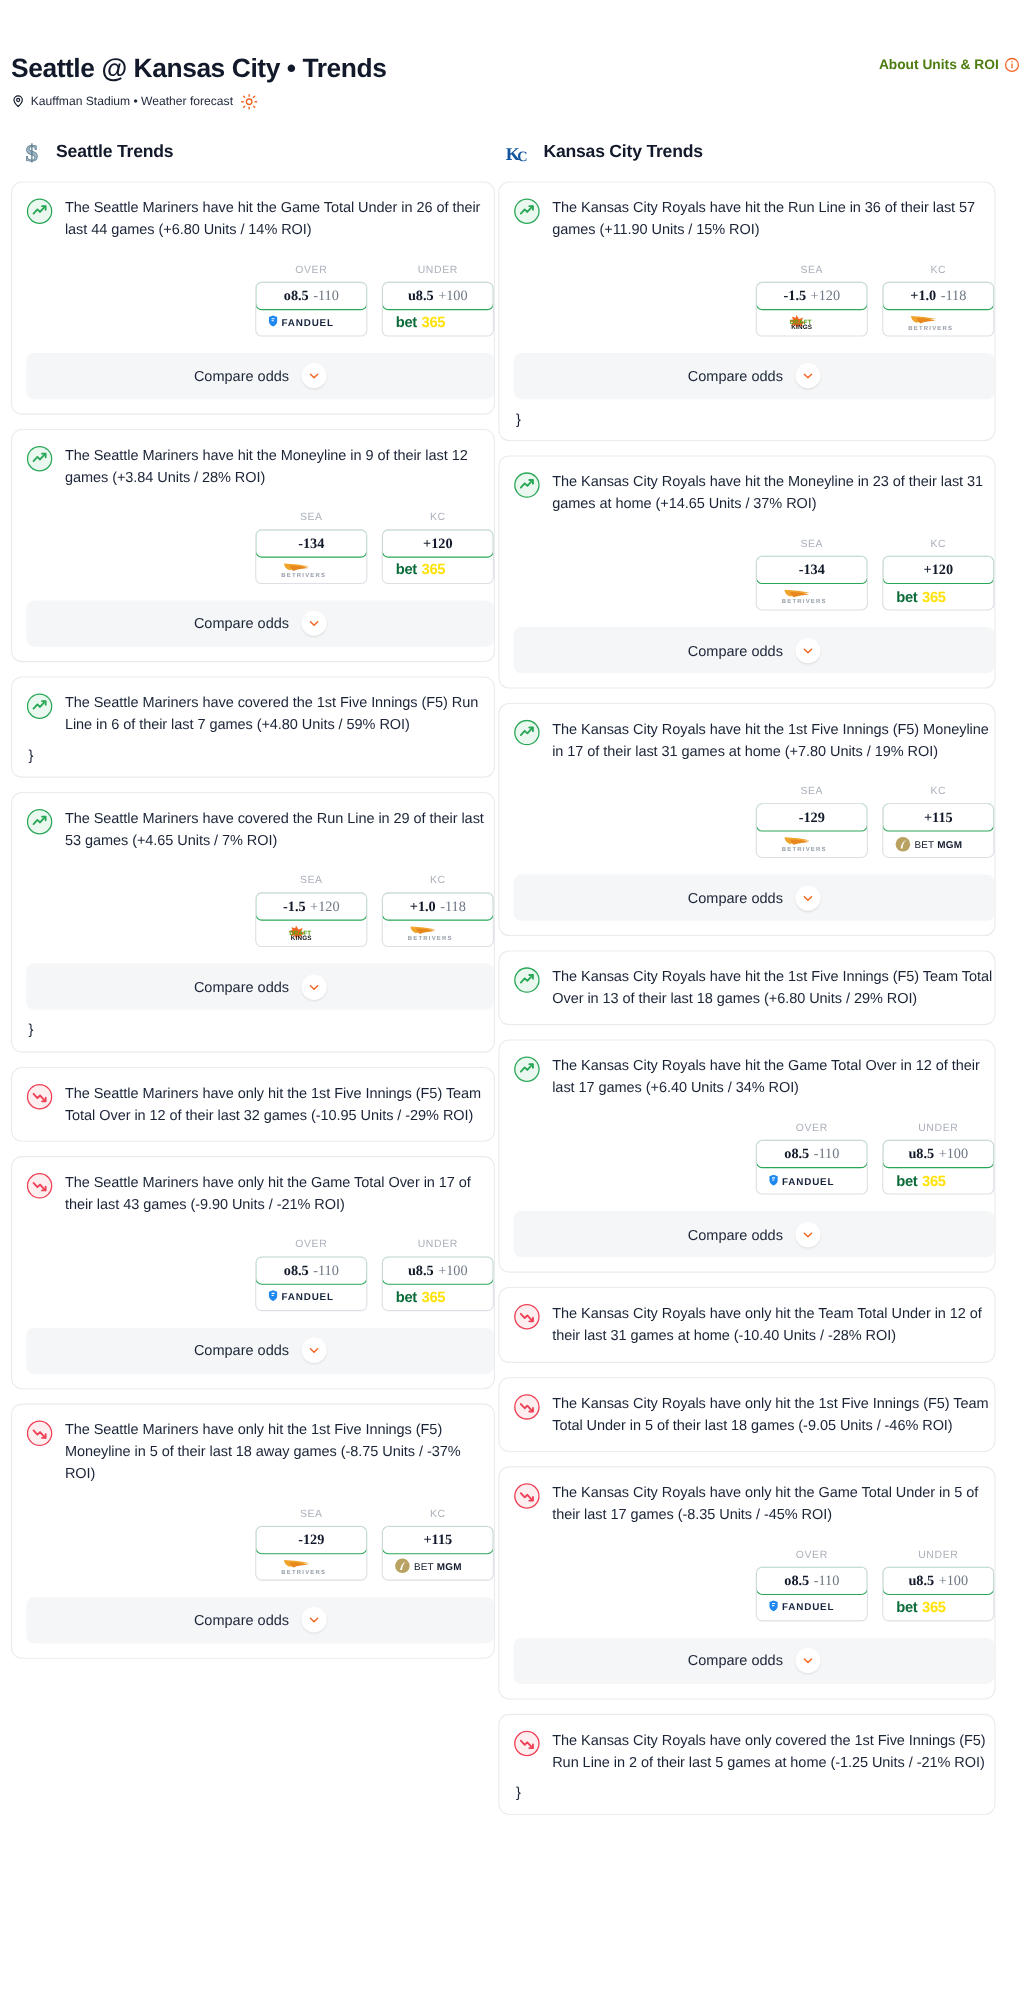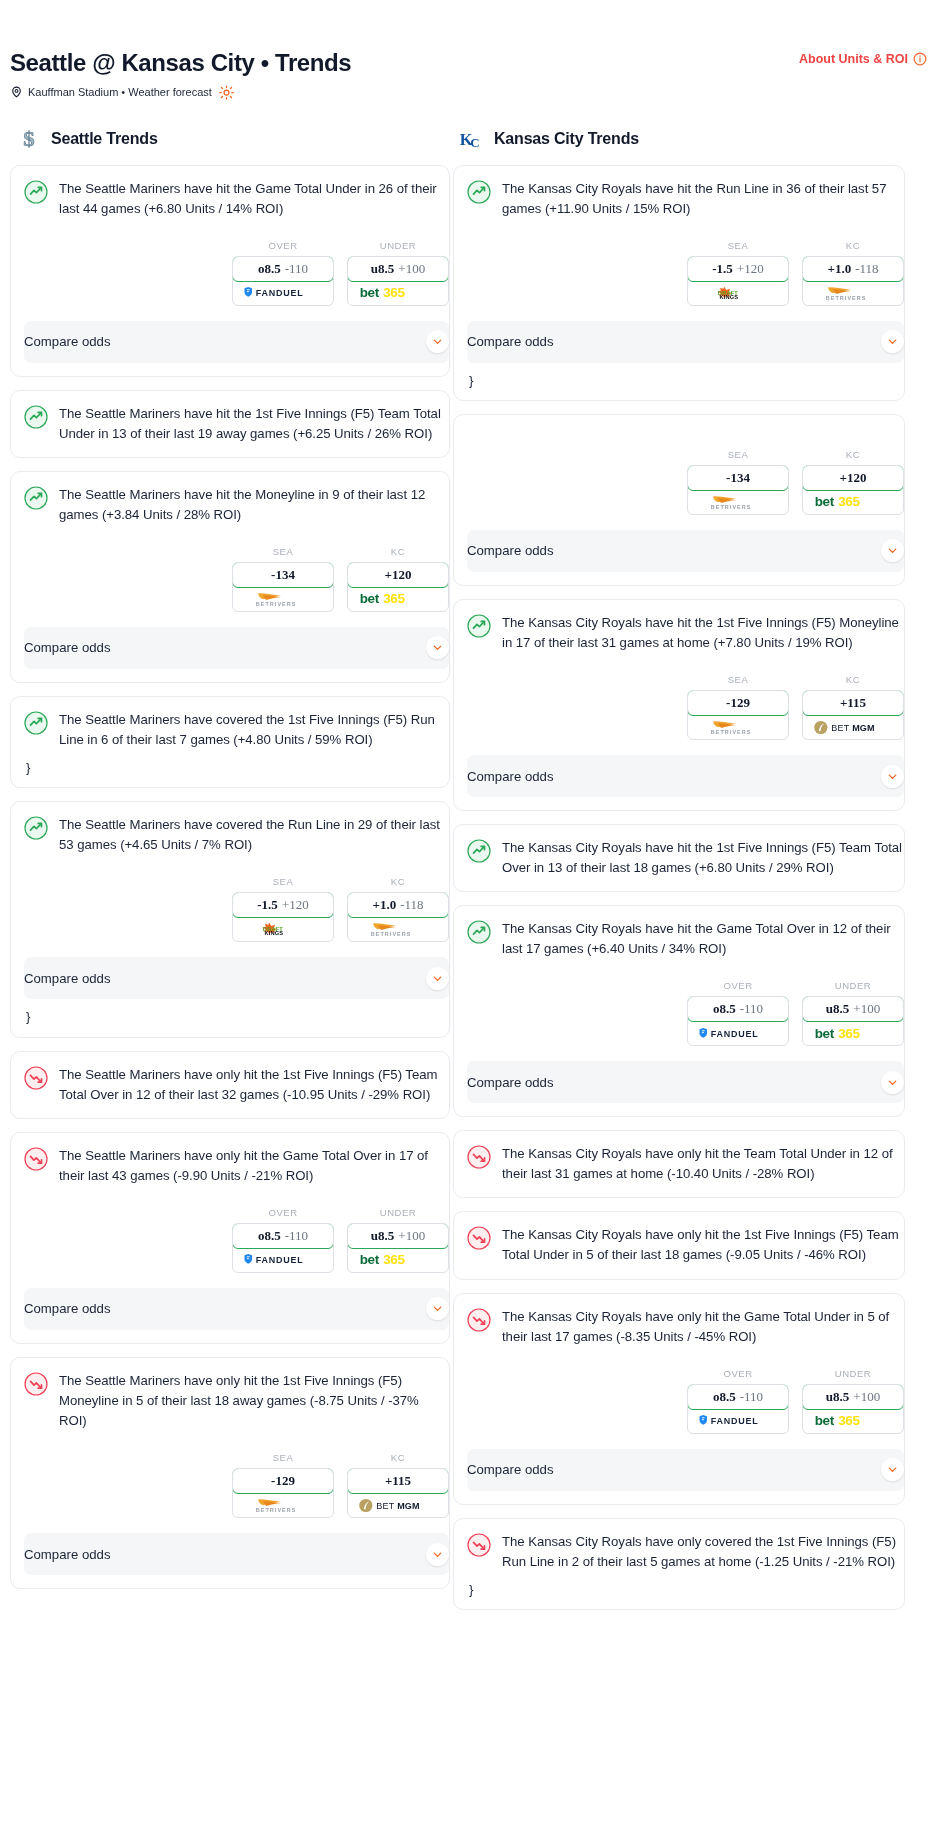--- a/index.html
+++ b/index.html
@@ -33,21 +33,21 @@
   .subline .pin { display: inline-flex; width: 13px; height: 14px; }
   .subline .sun { display: inline-flex; width: 15px; height: 15px; margin-left: 2px; }
   .about {
     position: absolute;
     right: 12px;
     top: 11px;
     display: flex;
     gap: 5px;
     font-size: 12.5px;
     font-weight: 600;
-    color: #ef4444;
+    color: #4d7c0f;
   }
   .about .info-ic { display: inline-flex; width: 14px; height: 14px; }
 
   
   .columns { display: flex; gap: 3px; padding: 0 10px; margin-top: 26px; align-items: flex-start; }
   .col { width: 440px; }
   .col.right { width: 452px; }
 
   .col-head {
     display: flex;
@@ -124,21 +124,21 @@
   .odds-book svg { display: block; }
 
   
   .compare {
     margin-top: 15px;
     background: #f5f6f7;
     border-radius: 7px;
     height: 42px;
     display: flex;
     align-items: center;
-    justify-content: space-between;
+    justify-content: center;
     gap: 11px;
     cursor: pointer;
   }
   .compare .lbl { font-size: 13.2px; color: #1b2437; font-weight: 400; }
   .compare .chev {
     width: 23px; height: 23px; border-radius: 50%;
     background: #fff;
     display: flex; align-items: center; justify-content: center;
     box-shadow: 0 1px 2px rgba(0,0,0,.10);
   }
@@ -243,32 +243,20 @@
         </div>
         <div class="card">
           <div class="trend-row">
             <span class="t-icon">
               <svg viewBox="0 0 24 24" width="24" height="24">
                 <circle cx="12" cy="12" r="11" fill="#eaf8ef" stroke="#2aa858" stroke-width="1.2"></circle>
                 <path d="M6.5 14.2 10 10.4l2.4 2.3 4.6-5.1" stroke="#2aa858" stroke-width="1.7" fill="none" stroke-linecap="round" stroke-linejoin="round"></path>
                 <path d="M14.2 7.4h3.3v3.3" stroke="#2aa858" stroke-width="1.7" fill="none" stroke-linecap="round" stroke-linejoin="round"></path>
               </svg>
             </span>
-            <span class="t-text">The Seattle Mariners have hit the 1st Five Innings (F5) Team Total Under in 13 of their last 19 away games (+6.25 Units / 26% ROI)</span>
-          </div>
-        </div>
-        <div class="card">
-          <div class="trend-row">
-            <span class="t-icon">
-              <svg viewBox="0 0 24 24" width="24" height="24">
-                <circle cx="12" cy="12" r="11" fill="#eaf8ef" stroke="#2aa858" stroke-width="1.2"></circle>
-                <path d="M6.5 14.2 10 10.4l2.4 2.3 4.6-5.1" stroke="#2aa858" stroke-width="1.7" fill="none" stroke-linecap="round" stroke-linejoin="round"></path>
-                <path d="M14.2 7.4h3.3v3.3" stroke="#2aa858" stroke-width="1.7" fill="none" stroke-linecap="round" stroke-linejoin="round"></path>
-              </svg>
-            </span>
             <span class="t-text">The Seattle Mariners have hit the Moneyline in 9 of their last 12 games (+3.84 Units / 28% ROI)</span>
           </div>
           <div class="odds-wrap">
             <div class="odds-col">
               <div class="odds-label">SEA</div>
               <div class="odds-box">
                 <div class="odds-price">
                   <span>-134</span>
                 </div>
                 <div class="odds-book">
@@ -550,20 +538,30 @@
             <span class="lbl">Compare odds</span>
             <span class="chev">
               <svg viewBox="0 0 24 24" width="13" height="13" fill="none" stroke="#f26522" stroke-width="2.4" stroke-linecap="round" stroke-linejoin="round">
                 <path d="M6 9.5 12 15.5 18 9.5"></path>
               </svg>
             </span>
           </div>
           <div class="brace">}</div>
         </div>
         <div class="card">
+          <div class="trend-row">
+            <span class="t-icon">
+              <svg viewBox="0 0 24 24" width="24" height="24">
+                <circle cx="12" cy="12" r="11" fill="#eaf8ef" stroke="#2aa858" stroke-width="1.2"></circle>
+                <path d="M6.5 14.2 10 10.4l2.4 2.3 4.6-5.1" stroke="#2aa858" stroke-width="1.7" fill="none" stroke-linecap="round" stroke-linejoin="round"></path>
+                <path d="M14.2 7.4h3.3v3.3" stroke="#2aa858" stroke-width="1.7" fill="none" stroke-linecap="round" stroke-linejoin="round"></path>
+              </svg>
+            </span>
+            <span class="t-text">The Kansas City Royals have hit the Moneyline in 23 of their last 31 games at home (+14.65 Units / 37% ROI)</span>
+          </div>
           <div class="odds-wrap">
             <div class="odds-col">
               <div class="odds-label">SEA</div>
               <div class="odds-box">
                 <div class="odds-price">
                   <span>-134</span>
                 </div>
                 <div class="odds-book">
                   <svg viewBox="0 0 92 20" width="76" height="18">
                     <path d="M16 3c10 .4 20 1.4 28 3.4-8 .2-16 1.6-22 4C18 9 16 6 16 3z" fill="#f0a42c"></path>

